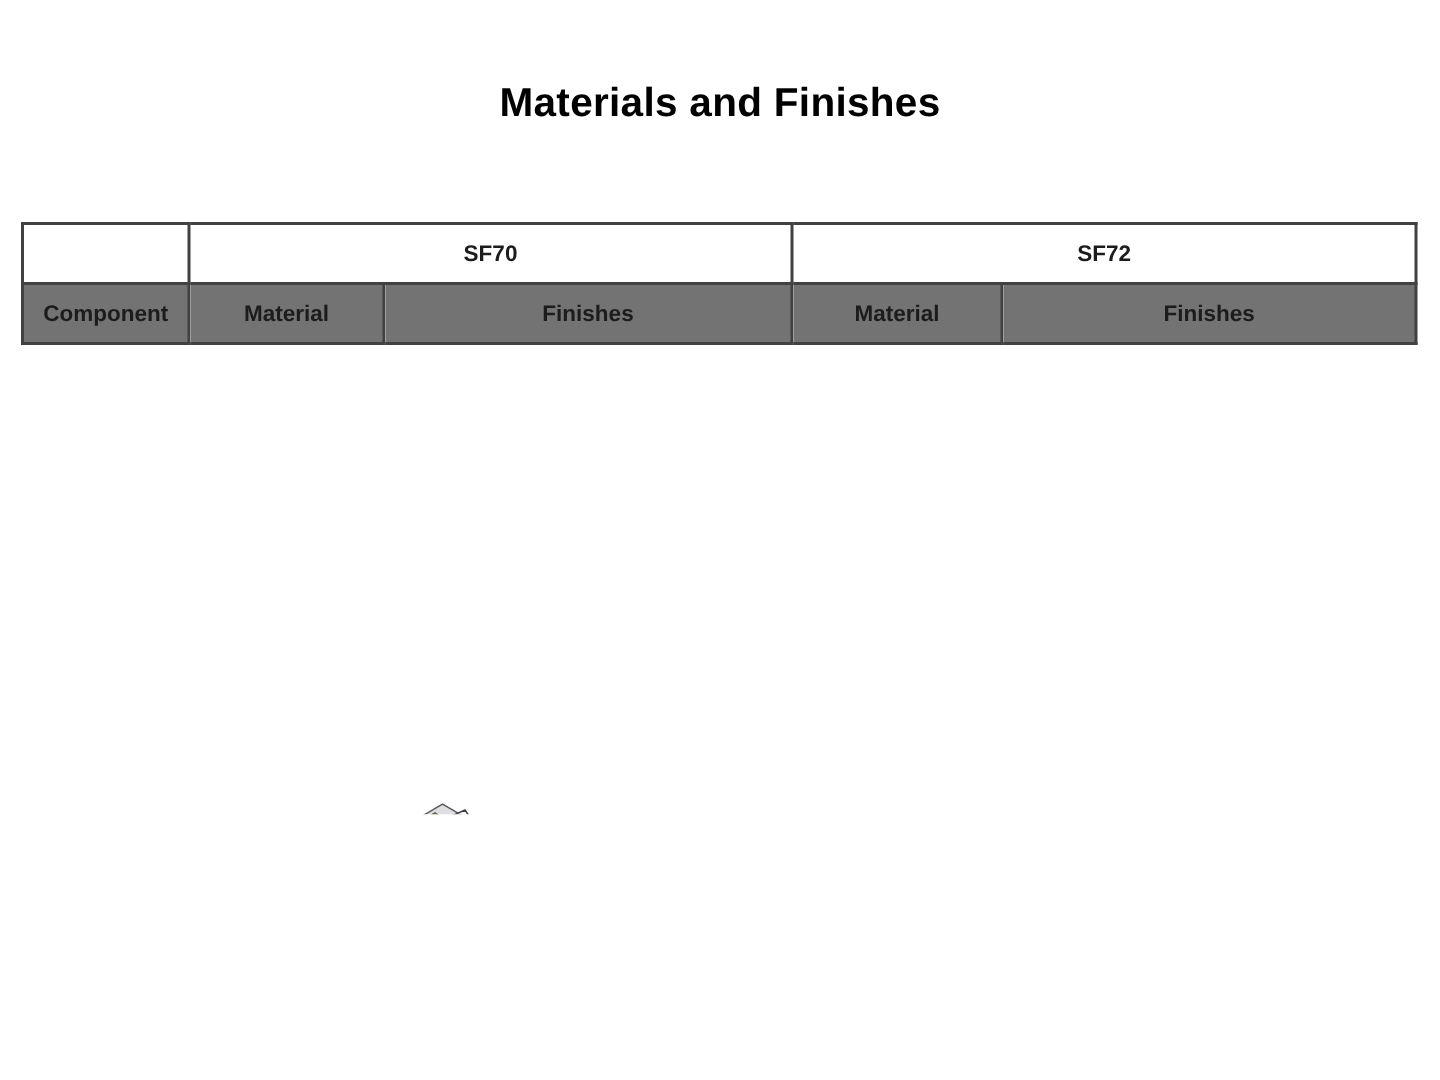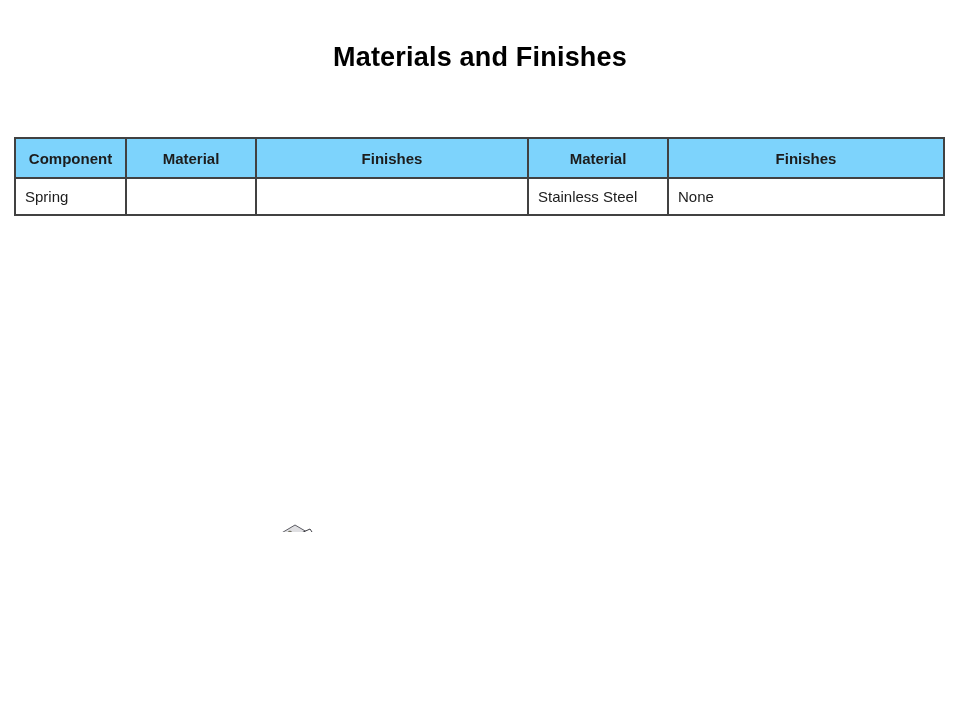--- a/index.html
+++ b/index.html
@@ -1,36 +1,36 @@
 <!DOCTYPE html>
 <html><head>
 <meta charset="utf-8">
 <style>
   html,body { margin:0; padding:0; background:#ffffff; }
   .slide {
     position:relative; width:960px; height:532px; background:#ffffff;
-    font-family:"Liberation Sans", sans-serif; overflow:hidden; color:#111;
+    font-family:"Liberation Sans", sans-serif; overflow:hidden; color:#111;margin-top:11px;
   }
   .title {
     position:absolute; top:42px; left:0; width:100%; margin:0;
     text-align:center; font-size:27px; font-weight:bold; color:#000; letter-spacing:0.2px;
   }
   table.mat {
     position:absolute; left:14px; top:137px; width:929px;
     border-collapse:collapse; table-layout:fixed;
   }
   table.mat th, table.mat td {
     border:2px solid #414141; font-size:15px; padding:2px 9px;
     overflow:hidden; color:#1c1c1c; background:#ffffff;
   }
   tr.group-row th { height:34px; font-weight:bold; text-align:center; }
   th.corner { background:#ffffff; }
   th.g-sf70 { background:#0e76bc; color:#ffffff; }
   th.g-sf72 { background:#7fc0c4; color:#ffffff; }
-  tr.col-row th { height:34px; font-weight:bold; background:#7dd3fc; }
+  tr.col-row th { height:34px; font-weight:bold; background:#737373; }
   tbody td { text-align:left; vertical-align:middle; font-weight:normal; }
   tr.r-tall td { height:56px; }
   tr.r-std td { height:31px; }
   .pre { white-space:pre-line; line-height:1.25; }
   td.hatch {
     background-image:repeating-linear-gradient(135deg,#b3b3b3 0px,#b3b3b3 1px,#ffffff 1px,#ffffff 4px);
   }
   .fig { position:absolute; }
   .fig-left  { left:138px; top:508px; }
   .fig-right { left:543px; top:538px; }
@@ -44,36 +44,34 @@
 
   <table class="mat">
     <colgroup>
       <col style="width:111px">
         <col style="width:130px">
         <col style="width:272px">
       <col style="width:140px">
         <col style="width:276px">
     </colgroup>
     <thead>
+      <tr class="group-row">
+        <th class="corner"></th>
+        <th class="g-sf70" colspan="2">SF70</th>
+        <th class="g-sf72" colspan="2">SF72</th>
+      </tr>
       <tr class="col-row">
         <th>Component</th>
         <th>Material</th>
         <th>Finishes</th>
         <th>Material</th>
         <th>Finishes</th>
       </tr>
     </thead>
     <tbody>
-      <tr class="r-std">
-        <td>Spring</td>
-        <td class="hatch"></td>
-        <td class="hatch"></td>
-        <td>Stainless Steel</td>
-        <td>None</td>
-      </tr>
     </tbody>
   </table>
 
   <svg class="fig fig-left" width="312" height="205" viewBox="0 0 312 205">
     <g stroke="#5b5b62" stroke-width="1">
 
       <polygon points="22,108 157,28 268,93 133,173" fill="#aeaeb3"></polygon>
       <polygon points="22,97 22,108 133,173 133,162" fill="#9a9aa0"></polygon>
       <polygon points="133,162 133,173 268,93 268,82" fill="#c2c2c7"></polygon>
 

